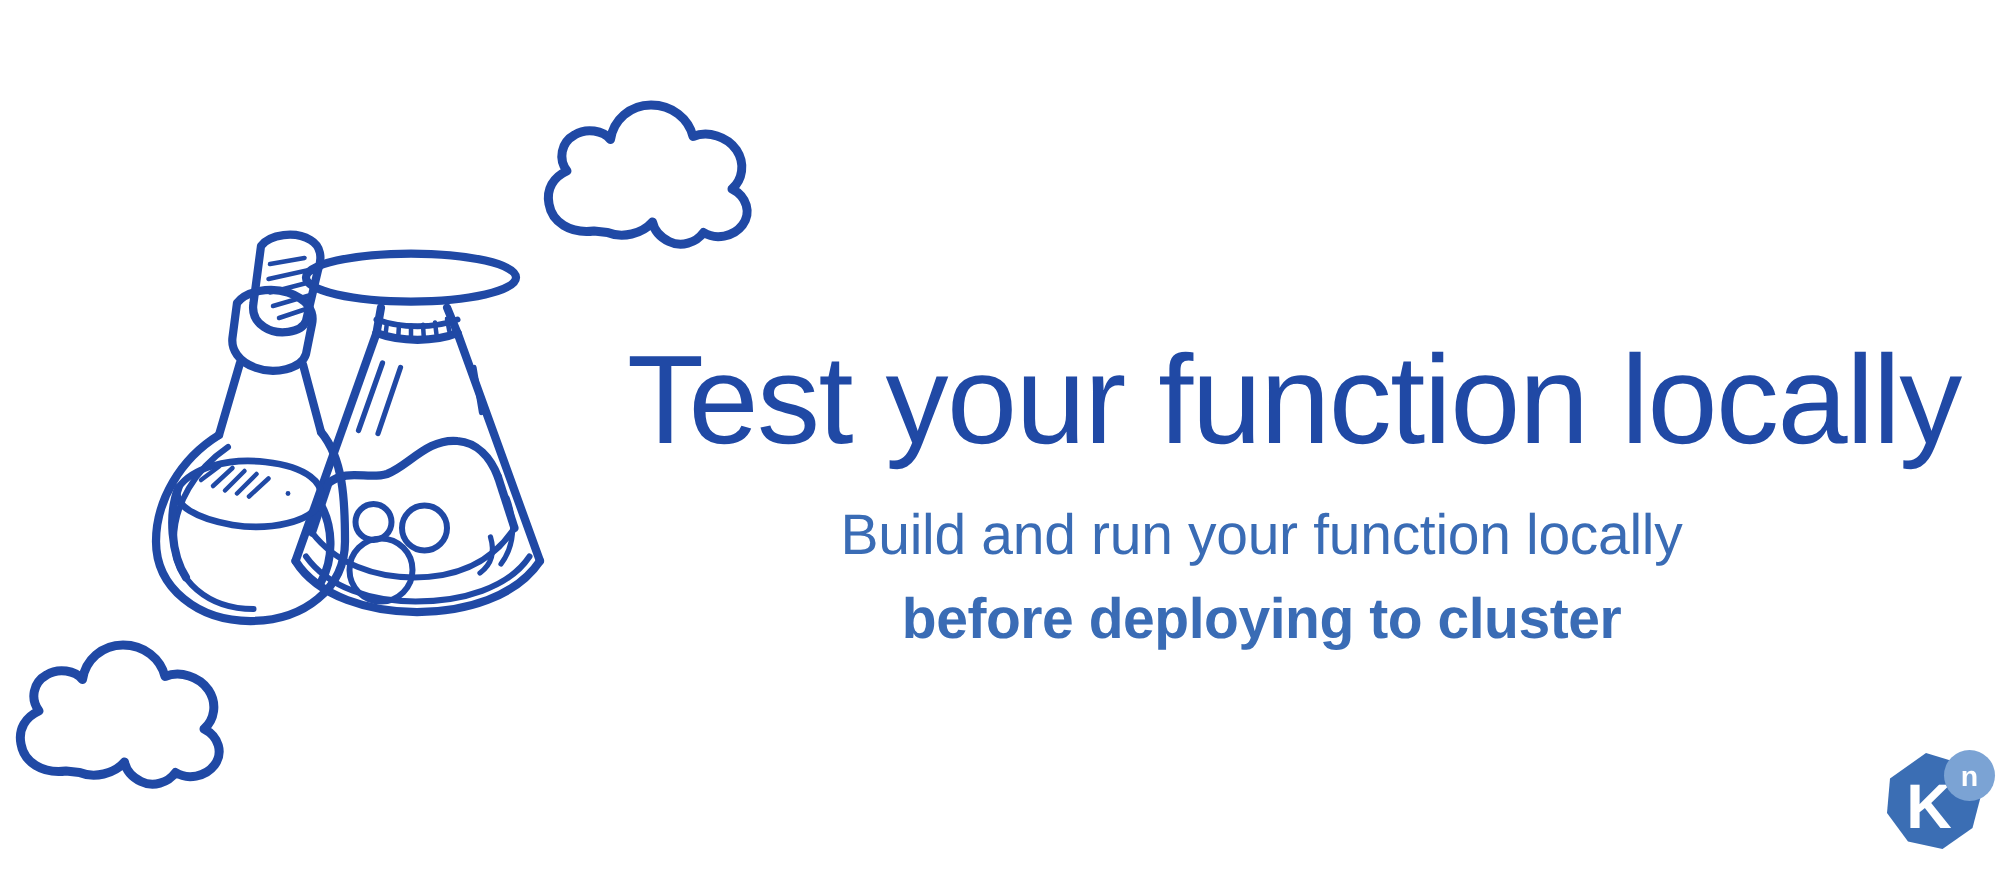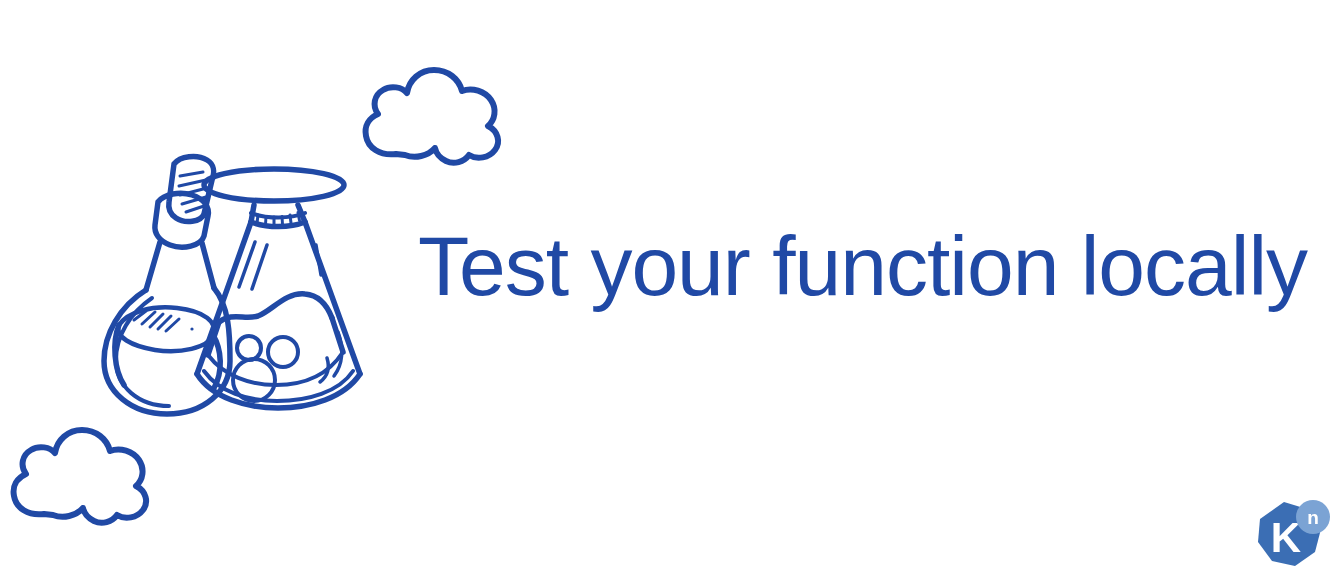--- a/index.html
+++ b/index.html
@@ -234,20 +234,24 @@
         </g>
 
         <path d="M57 183 C 50 200 52 228 62 243"></path>
         <path d="M151 193 C 160 208 161 230 152 246"></path>
       </g>
     </svg>
   </div>
 
   <div class="text-block">
     <h1 class="headline">Test your function locally</h1>
+    <p class="subhead">
+      <span class="subhead-line1">Build and run your function locally</span>
+      <span class="subhead-line2">before deploying to cluster</span>
+    </p>
   </div>
 
   <div class="logo">
     <svg viewBox="0 0 82 78" width="82" height="78" xmlns="http://www.w3.org/2000/svg">
 
       <polygon points="33,4 56,11 70,31 64,54 44,68 21,63 7,44 9,21" fill="#3b6eb4"></polygon>
 
       <text x="35" y="54" font-family="Liberation Sans, sans-serif" font-size="42" font-weight="700" fill="#ffffff" text-anchor="middle">K</text>
 
       <circle cx="62" cy="19" r="17" fill="#7ba3d4"></circle>

